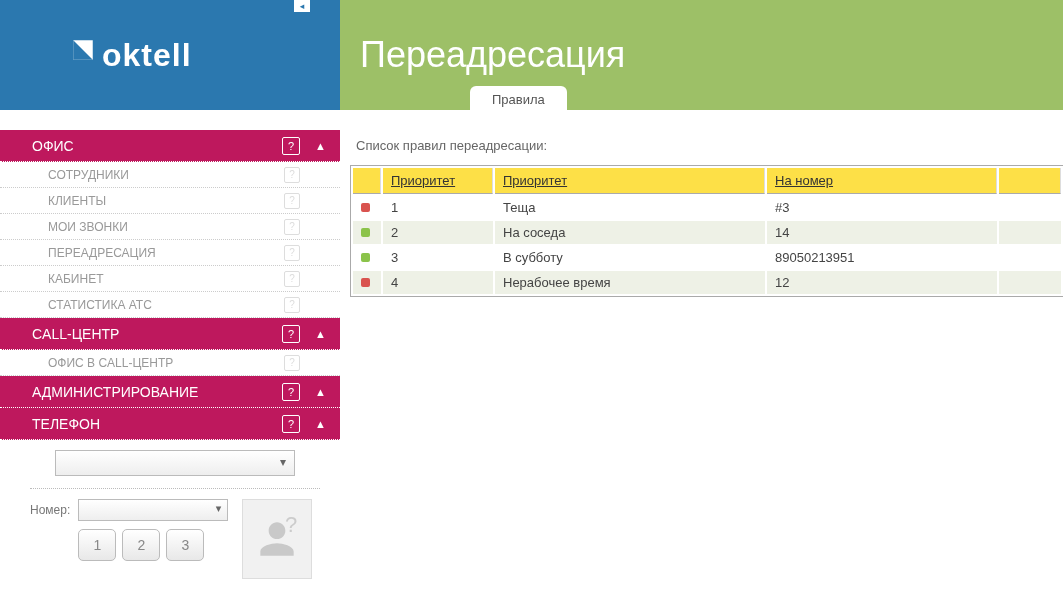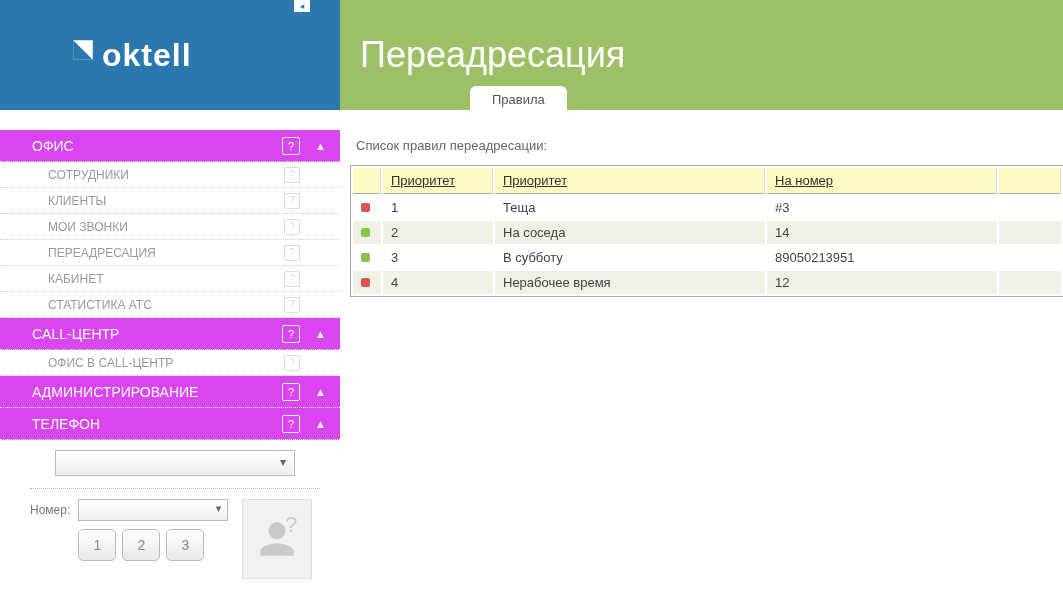--- a/index.html
+++ b/index.html
@@ -5,21 +5,21 @@
   * { box-sizing: border-box; margin: 0; padding: 0; }
   body { font-family: Arial, sans-serif; font-size: 13px; color: #333; width: 1063px; height: 590px; overflow: hidden; background: #fff; }
   .app { display: flex; height: 100%; }
   .left-col { width: 340px; flex-shrink: 0; }
   .right-col { flex: 1; overflow: hidden; }
   .logo-bar { background: #2b78af; height: 110px; display: flex; align-items: center; padding-left: 70px; position: relative; }
   .logo-bar .collapse { position: absolute; top: 0; right: 30px; width: 16px; height: 12px; background: #fff; display: flex; align-items: center; justify-content: center; color: #2b78af; font-size: 9px; }
   .logo { color: #fff; font-size: 32px; font-weight: bold; letter-spacing: 1px; display: flex; align-items: flex-start; }
   .logo svg { margin-right: 6px; }
   .sidebar { padding-top: 20px; }
-  .group-header { background: #d946ef; color: #fff; height: 32px; display: flex; align-items: center; padding: 0 14px 0 32px; font-size: 14px; cursor: pointer; position: relative; border-bottom: 1px dotted #fff; }
+  .group-header { background: #be185d; color: #fff; height: 32px; display: flex; align-items: center; padding: 0 14px 0 32px; font-size: 14px; cursor: pointer; position: relative; border-bottom: 1px dotted #fff; }
   .group-header .help { position: absolute; right: 40px; width: 18px; height: 18px; border: 1px solid #fff; display: flex; align-items: center; justify-content: center; font-size: 11px; border-radius: 2px; }
   .group-header .arrow { position: absolute; right: 14px; font-size: 11px; }
   .menu-item { height: 26px; display: flex; align-items: center; padding-left: 48px; color: #999; font-size: 12px; border-bottom: 1px dotted #ccc; cursor: pointer; position: relative; }
   .menu-item .help { position: absolute; right: 40px; width: 16px; height: 16px; border: 1px solid #ddd; color: #ddd; display: flex; align-items: center; justify-content: center; font-size: 10px; border-radius: 2px; }
   .phone-panel { padding: 10px 20px 0 30px; }
   .phone-select { width: 240px; height: 26px; border: 1px solid #bbb; background: linear-gradient(#fff,#eee); margin: 0 auto 12px; position: relative; }
   .phone-select::after { content: "▾"; position: absolute; right: 8px; top: 4px; color: #666; font-size: 12px; }
   .dotted-sep { border-top: 1px dotted #bbb; margin: 4px 0 10px; }
   .dial-row { display: flex; align-items: flex-start; }
   .dial-label { color: #777; margin-right: 8px; margin-top: 4px; font-size: 12px; }
@@ -29,21 +29,21 @@
   .key { height: 32px; border: 1px solid #bbb; border-radius: 5px; background: linear-gradient(#fff,#e8e8e8); display: flex; align-items: center; justify-content: center; color: #888; font-size: 14px; cursor: pointer; }
   .avatar { width: 70px; height: 80px; border: 1px solid #ddd; background: #f1f1f1; margin-left: 14px; display: flex; align-items: center; justify-content: center; position: relative; }
   .avatar .silhouette { color: #bbb; }
   .avatar .q { position: absolute; top: 12px; right: 14px; color: #ccc; font-size: 22px; }
   .page-header { background: #9dc067; height: 110px; display: flex; align-items: center; padding-left: 20px; position: relative; color: #fff; font-size: 36px; font-weight: 300; }
   .tab-strip { position: absolute; bottom: -1px; left: 130px; display: flex; }
   .tab { background: #fff; color: #555; font-size: 13px; padding: 6px 22px 4px; border-top-left-radius: 6px; border-top-right-radius: 6px; margin-right: 4px; cursor: pointer; }
   .content { padding: 28px 0 0 10px; }
   .list-caption { color: #666; font-size: 13px; margin-bottom: 12px; padding-left: 6px; }
   .rules-table { border: 1px solid #aaa; border-right: none; width: 100%; }
-  .rules-table th { text-align: left; font-weight: normal; text-decoration: underline; font-size: 13px; color: #333; padding: 5px 8px; border-bottom: 1px solid #aaa; border-right: 1px solid #ddd; background: #fef9c3; }
+  .rules-table th { text-align: left; font-weight: normal; text-decoration: underline; font-size: 13px; color: #333; padding: 5px 8px; border-bottom: 1px solid #aaa; border-right: 1px solid #ddd; background: #fde047; }
   .rules-table th:first-child { width: 28px; border-right: 1px solid #ddd; }
   .rules-table td { padding: 4px 8px; font-size: 13px; color: #444; }
   .rules-table tr.alt td { background: #eef1e6; }
   .status-dot { width: 9px; height: 9px; border-radius: 2px; display: inline-block; }
   .status-red { background: #d9534f; }
   .status-green { background: #8bc34a; }
   .col-priority { width: 110px; }
   .col-name { width: 270px; }
   .col-number { width: 230px; }
 </style>

